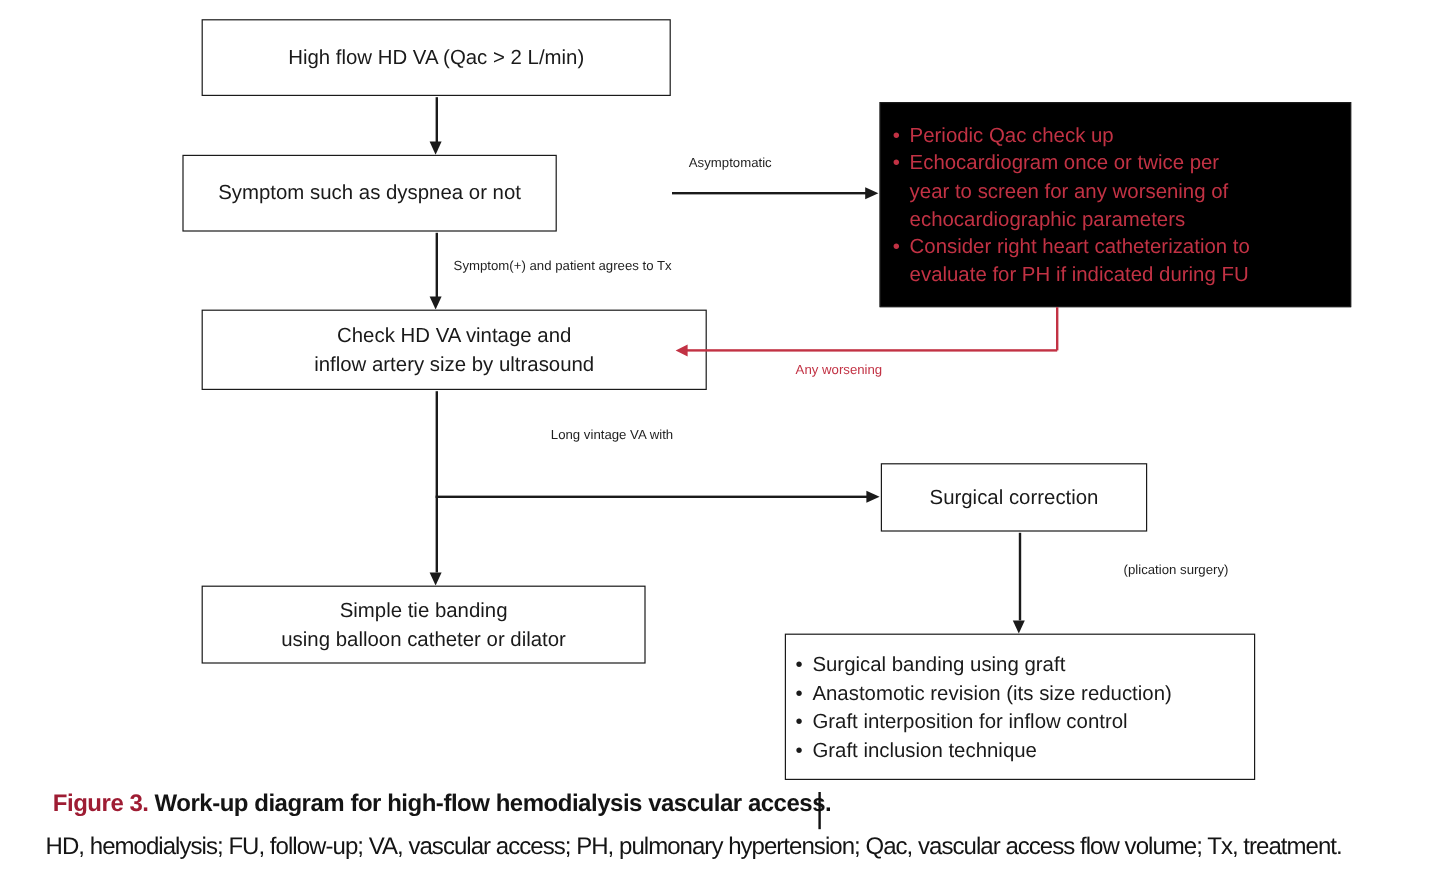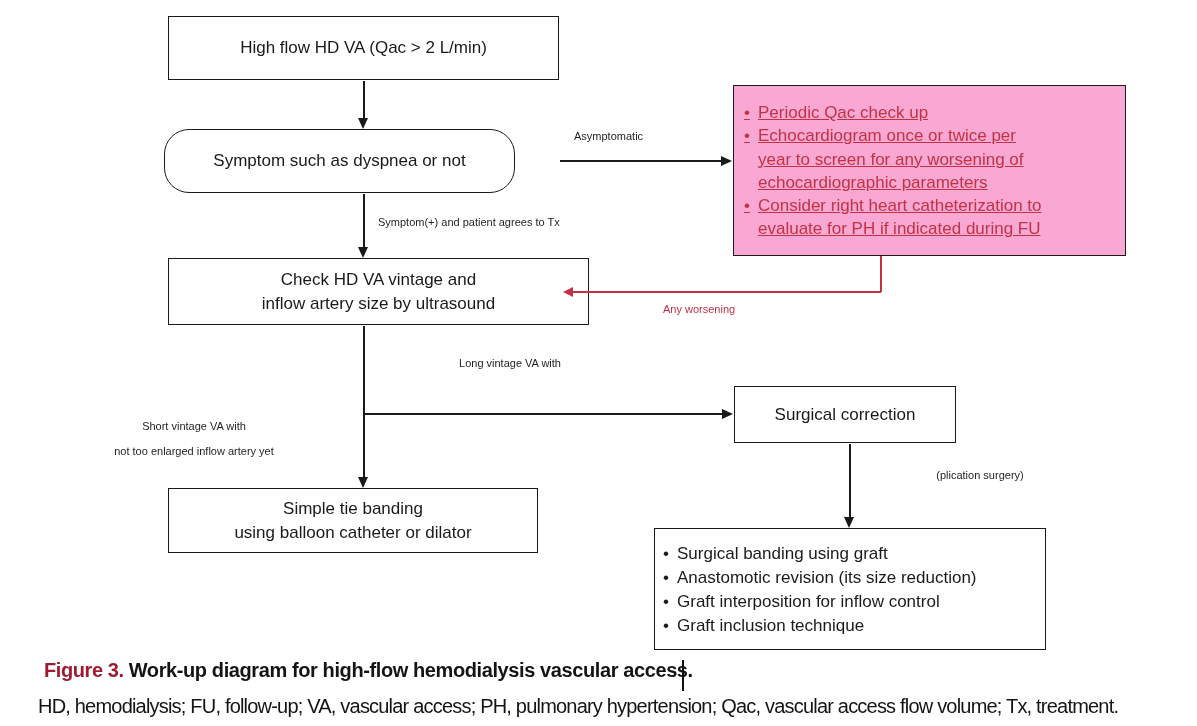--- a/index.html
+++ b/index.html
@@ -24,41 +24,41 @@
   .line.redline{background:var(--flow-red);}
   .ah{position:absolute;width:0;height:0;}
   .ah-down{border-left:5.5px solid transparent;border-right:5.5px solid transparent;border-top:11px solid var(--line-black);}
   .ah-right{border-top:5.5px solid transparent;border-bottom:5.5px solid transparent;border-left:11px solid var(--line-black);}
   .ah-left-red{border-top:5px solid transparent;border-bottom:5px solid transparent;border-right:10px solid var(--flow-red);}
   .bullets{position:absolute;box-sizing:border-box;display:flex;flex-direction:column;}
   .bullet{display:flex;align-items:flex-start;}
   .bullet::before{content:"\2022";flex:0 0 14px;width:14px;}
   .bullet span{white-space:pre-line;}
   .monitoring{left:697px;top:85px;width:393px;height:171px;border:1.5px solid var(--line-black);
-    padding:15px 4px 4px 10px;font-size:17px;line-height:23.3px;color:var(--flow-red);background:#f9a8d4;text-decoration:underline;}
+    padding:15px 4px 4px 10px;font-size:17px;line-height:23.3px;color:var(--flow-red);background:#000000;}
   .surgical-options{left:618px;top:528px;width:392px;height:122px;border:1.5px solid var(--line-black);
     padding:13px 4px 4px 8px;font-size:17px;line-height:24px;color:#1a1a1a;background:#fff;}
   .caption1{position:absolute;left:8px;top:659px;font-size:20px;font-weight:bold;letter-spacing:-0.4px;white-space:nowrap;color:#141414;}
   .caption1 .figlabel{color:var(--caption-red);margin-right:5px;}
   .caption2{position:absolute;left:2px;top:695px;font-size:20px;letter-spacing:-0.8px;white-space:nowrap;color:#141414;}
   .caret{position:absolute;left:646px;top:660px;width:2px;height:31px;background:#111;}
 </style>
 </head>
 <body>
 
 <div class="canvas">
 
   <div class="box" style="left:132px;top:16px;width:391px;height:64px;">
     <div>High flow HD VA (Qac &gt; 2 L/min)</div>
   </div>
 
   <div class="line" style="left:327px;top:81px;width:2px;height:38px;"></div>
   <div class="ah ah-down" style="left:322px;top:118px;"></div>
 
-  <div class="box" style="left:128px;top:129px;width:351px;height:64px;border-radius:25px;">
+  <div class="box" style="left:116px;top:129px;width:312px;height:64px;">
     <div>Symptom such as dyspnea or not</div>
   </div>
 
   <div class="lbl" style="left:538px;top:130px;">Asymptomatic</div>
   <div class="line" style="left:524px;top:160px;width:163px;height:2px;"></div>
   <div class="ah ah-right" style="left:685px;top:156px;"></div>
 
   <div class="bullets monitoring">
     <div class="bullet">
         <span>Periodic Qac check up</span>
@@ -91,24 +91,20 @@
   <div class="line" style="left:327px;top:326px;width:2px;height:151px;"></div>
   <div class="ah ah-down" style="left:322px;top:477px;"></div>
 
   <div class="line" style="left:327px;top:413px;width:360px;height:2px;"></div>
   <div class="ah ah-right" style="left:686px;top:409px;"></div>
 
   <div class="lbl center" style="left:354px;top:351px;width:240px;line-height:25px;">
     <div>Long vintage VA with</div>
   </div>
 
-  <div class="lbl center" style="left:8px;top:414px;width:300px;line-height:25px;">
-    <div>Short vintage VA with</div>
-    <div>not too enlarged inflow artery yet</div>
-  </div>
 
   <div class="box" style="left:132px;top:488px;width:370px;height:65px;">
     <div>Simple tie banding</div>
     <div>using balloon catheter or dilator</div>
   </div>
 
   <div class="box" style="left:698px;top:386px;width:222px;height:57px;">
     <div>Surgical correction</div>
   </div>
 

